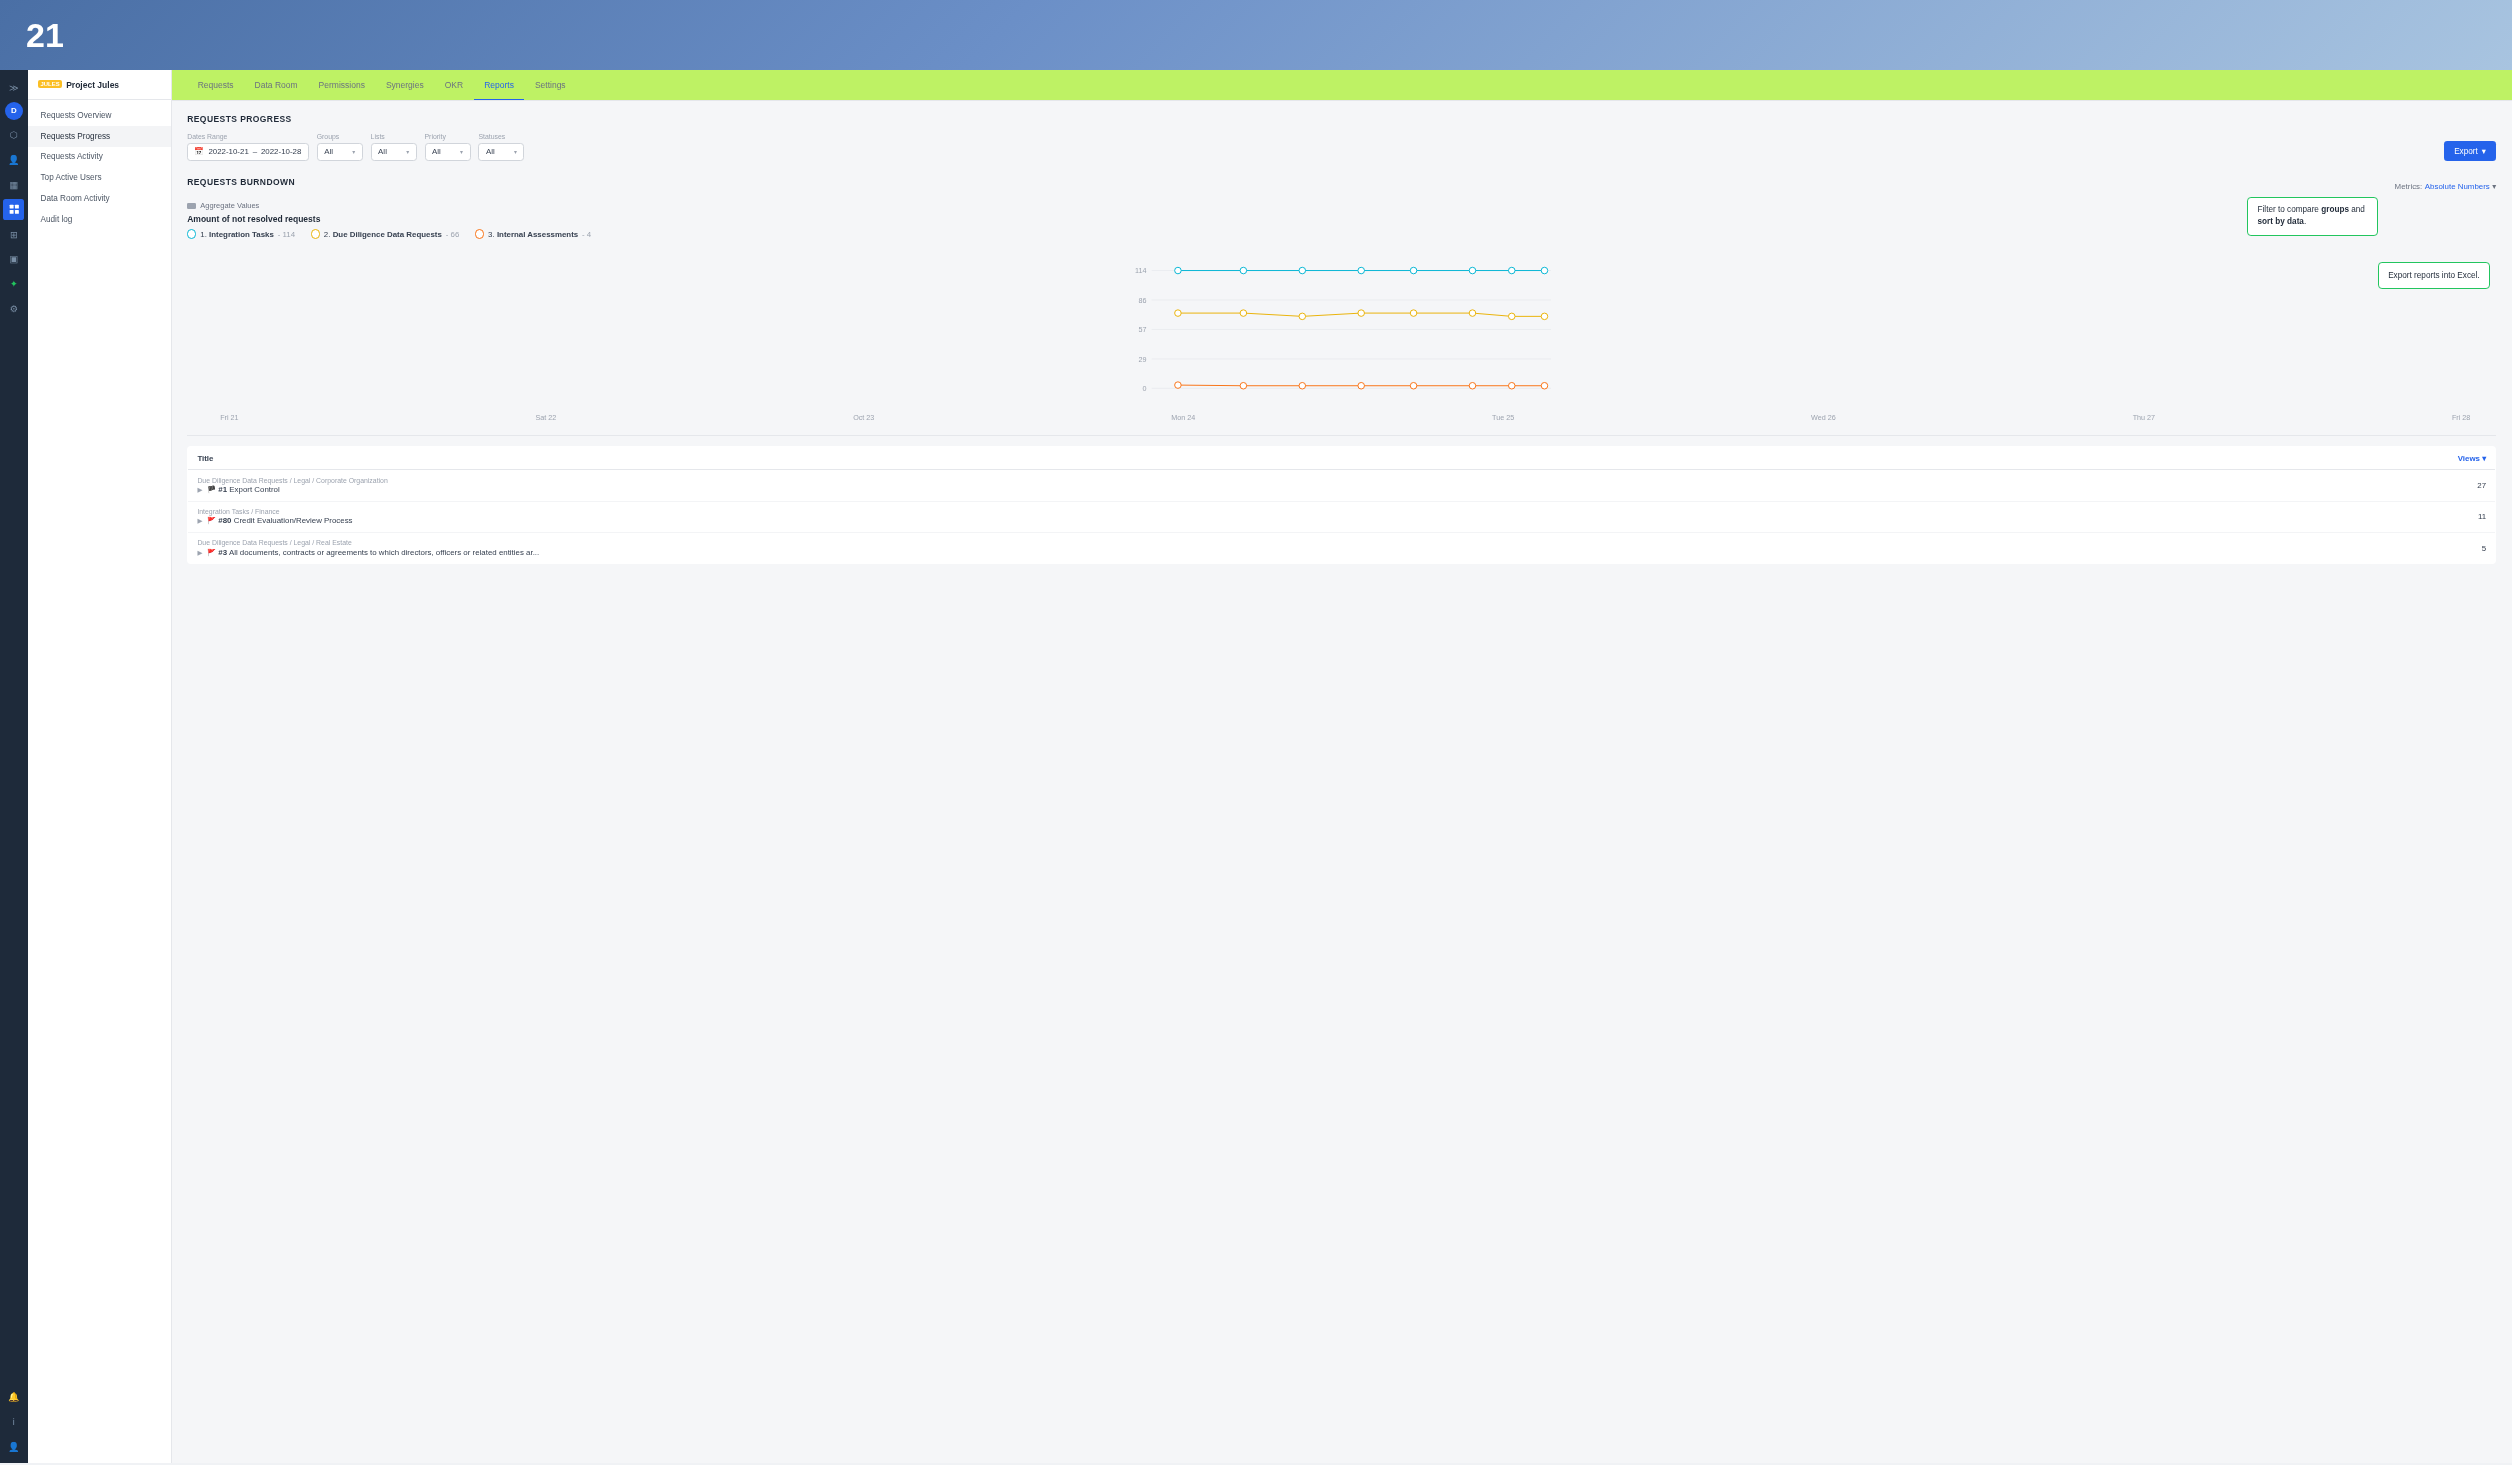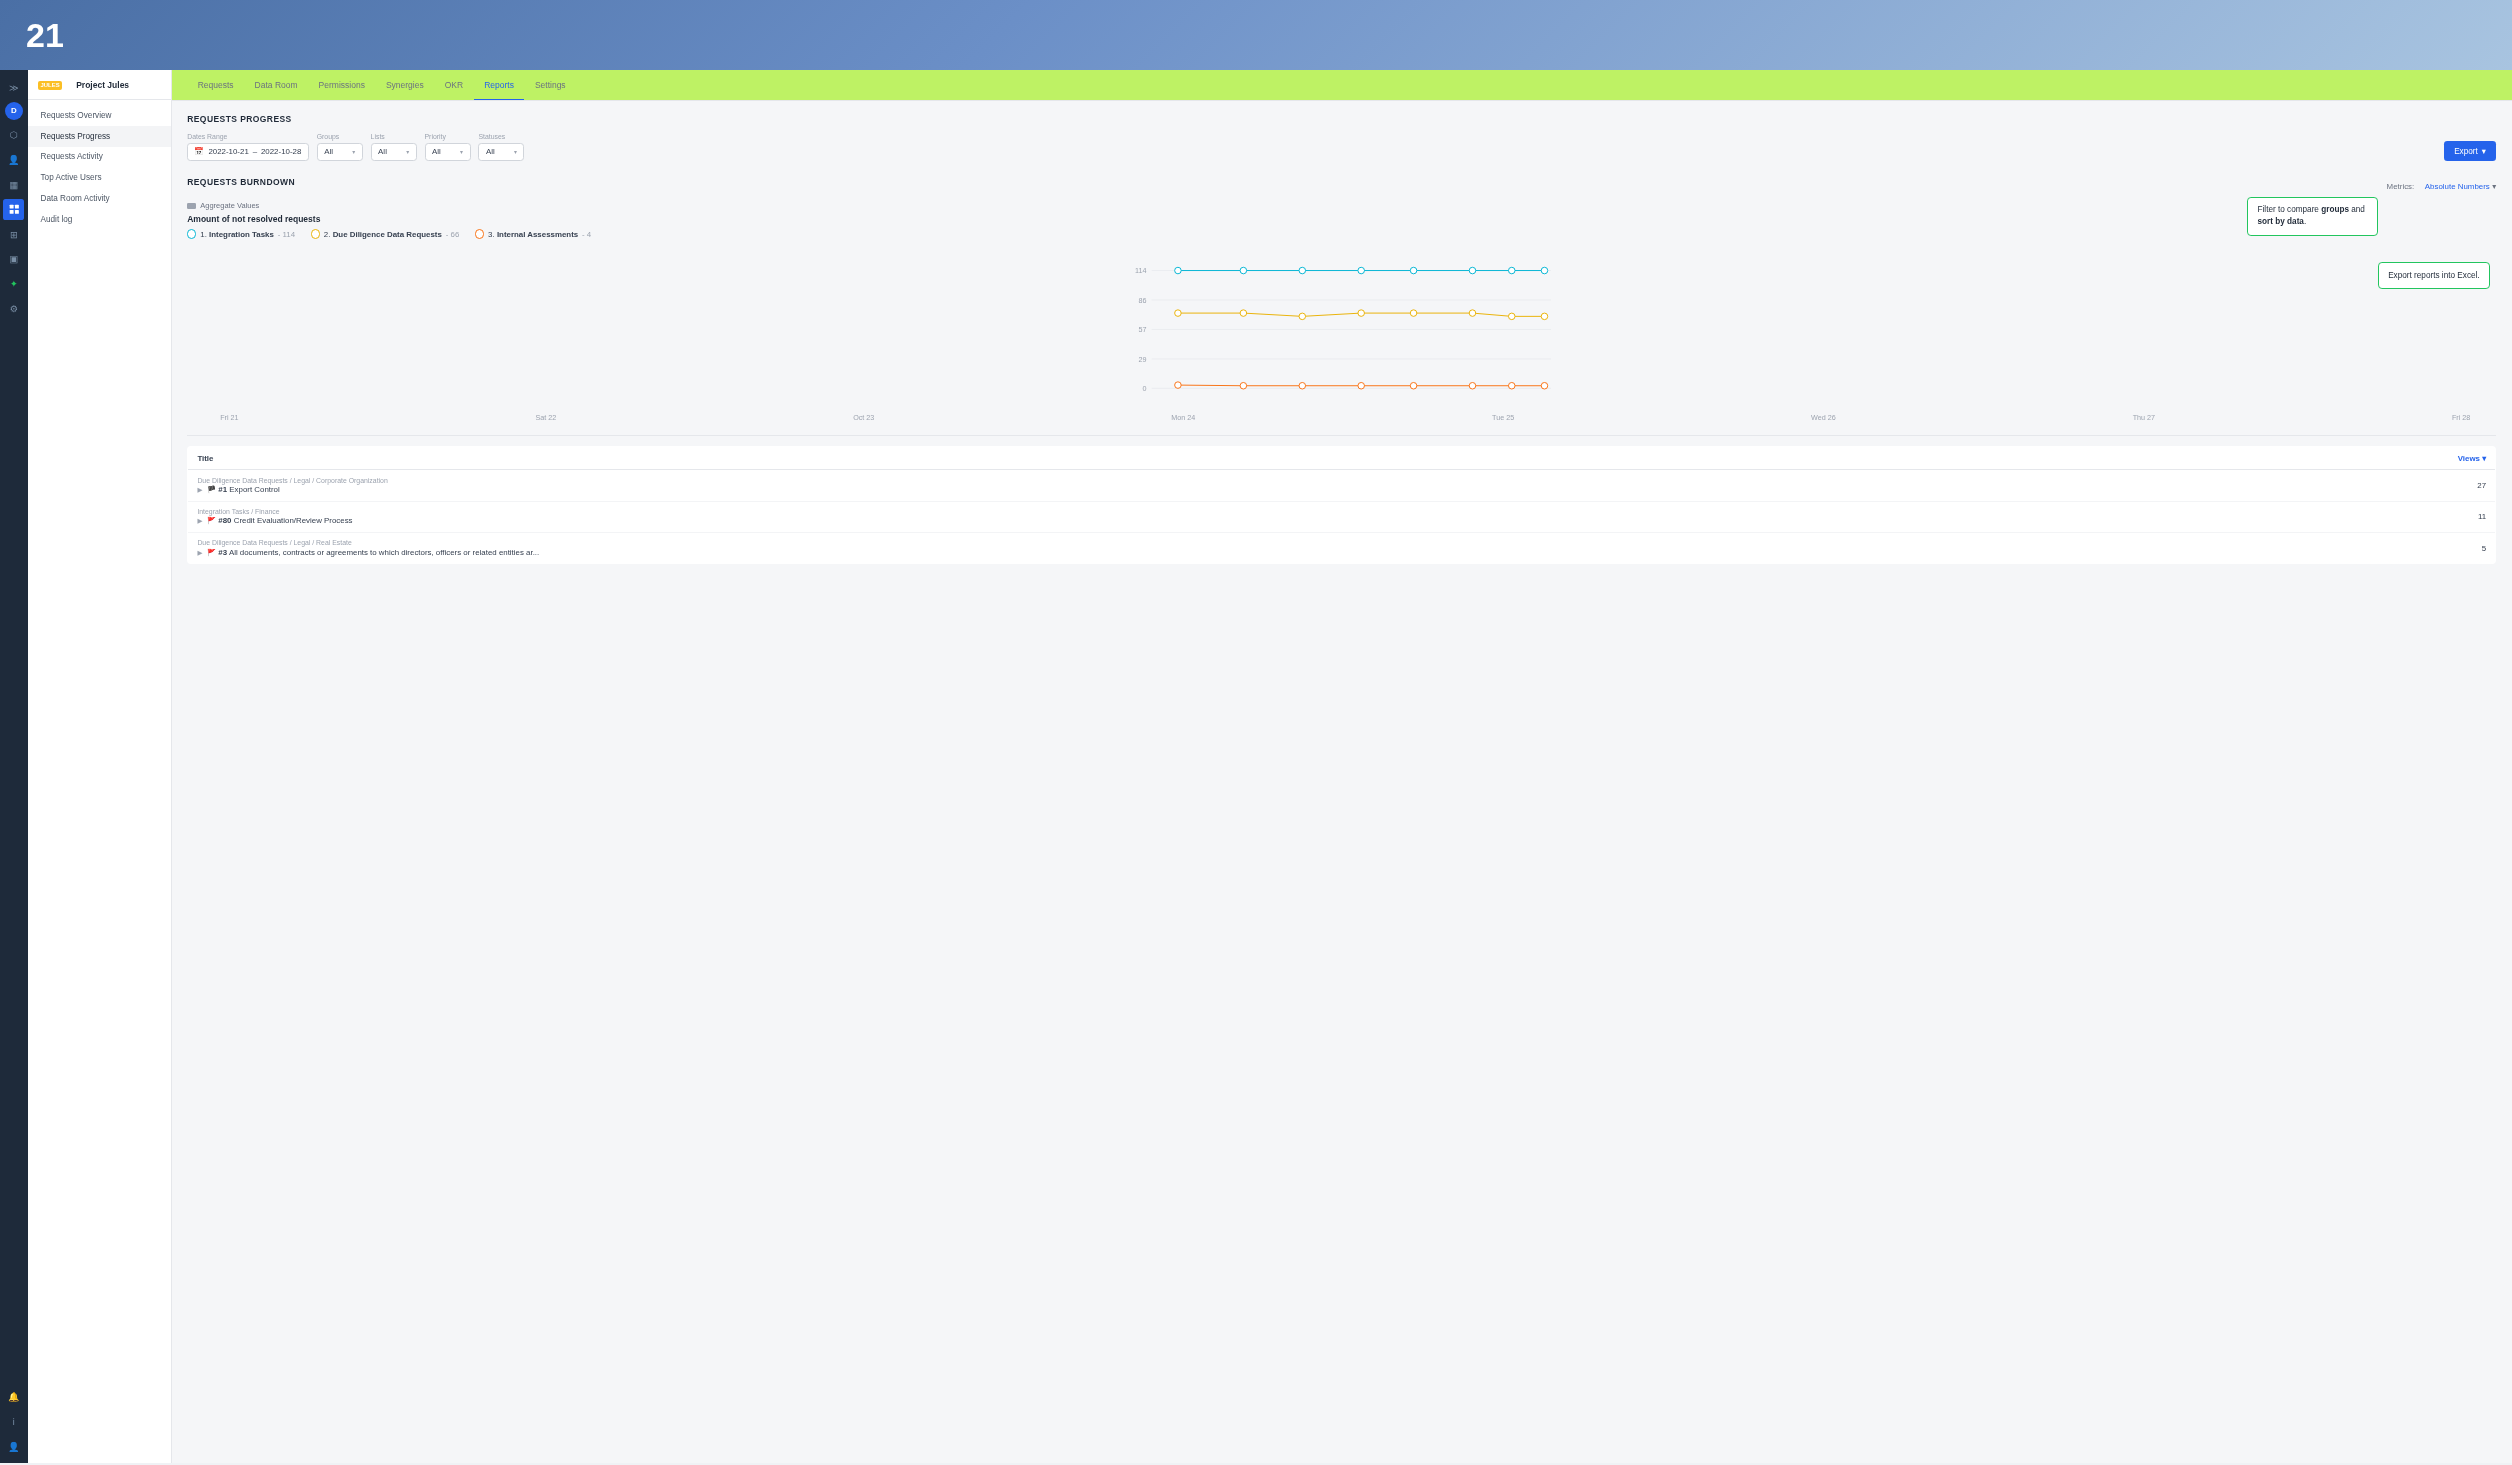--- a/index.html
+++ b/index.html
@@ -66,22 +66,22 @@
 
     
     .left-sidebar {
       width: 144px;
       background: white;
       border-right: 0.7px solid #e5e7eb;
       padding: 0;
     }
     .project-header {
       display: flex;
-      align-items: flex-end;
-      gap: 14px;
+      align-items: flex-start;
+      gap: 4px;
       padding: 9.2px 10.5px;
       border-bottom: 0.7px solid #e5e7eb;
       font-size: 8.5px;
       font-weight: 600;
       color: #1f2937;
     }
     .project-logo {
       background: #fbbf24;
       color: white;
       font-size: 5.9px;
@@ -199,21 +199,21 @@
       align-items: center;
       margin-bottom: 5.2px;
     }
     .metrics-label {
       font-size: 7.9px;
       color: #6b7280;
       display: flex;
       align-items: center;
       gap: 2.6px;
     }
-    .metrics-value { color: #2563eb; cursor: pointer; margin-left: 8px; }
+    .metrics-value { color: #2563eb; cursor: pointer; }
     .aggregate-row {
       display: flex;
       align-items: center;
       gap: 3.9px;
       font-size: 7.5px;
       color: #6b7280;
       margin-bottom: 3.9px;
     }
     .aggregate-box {
       width: 9.2px;

